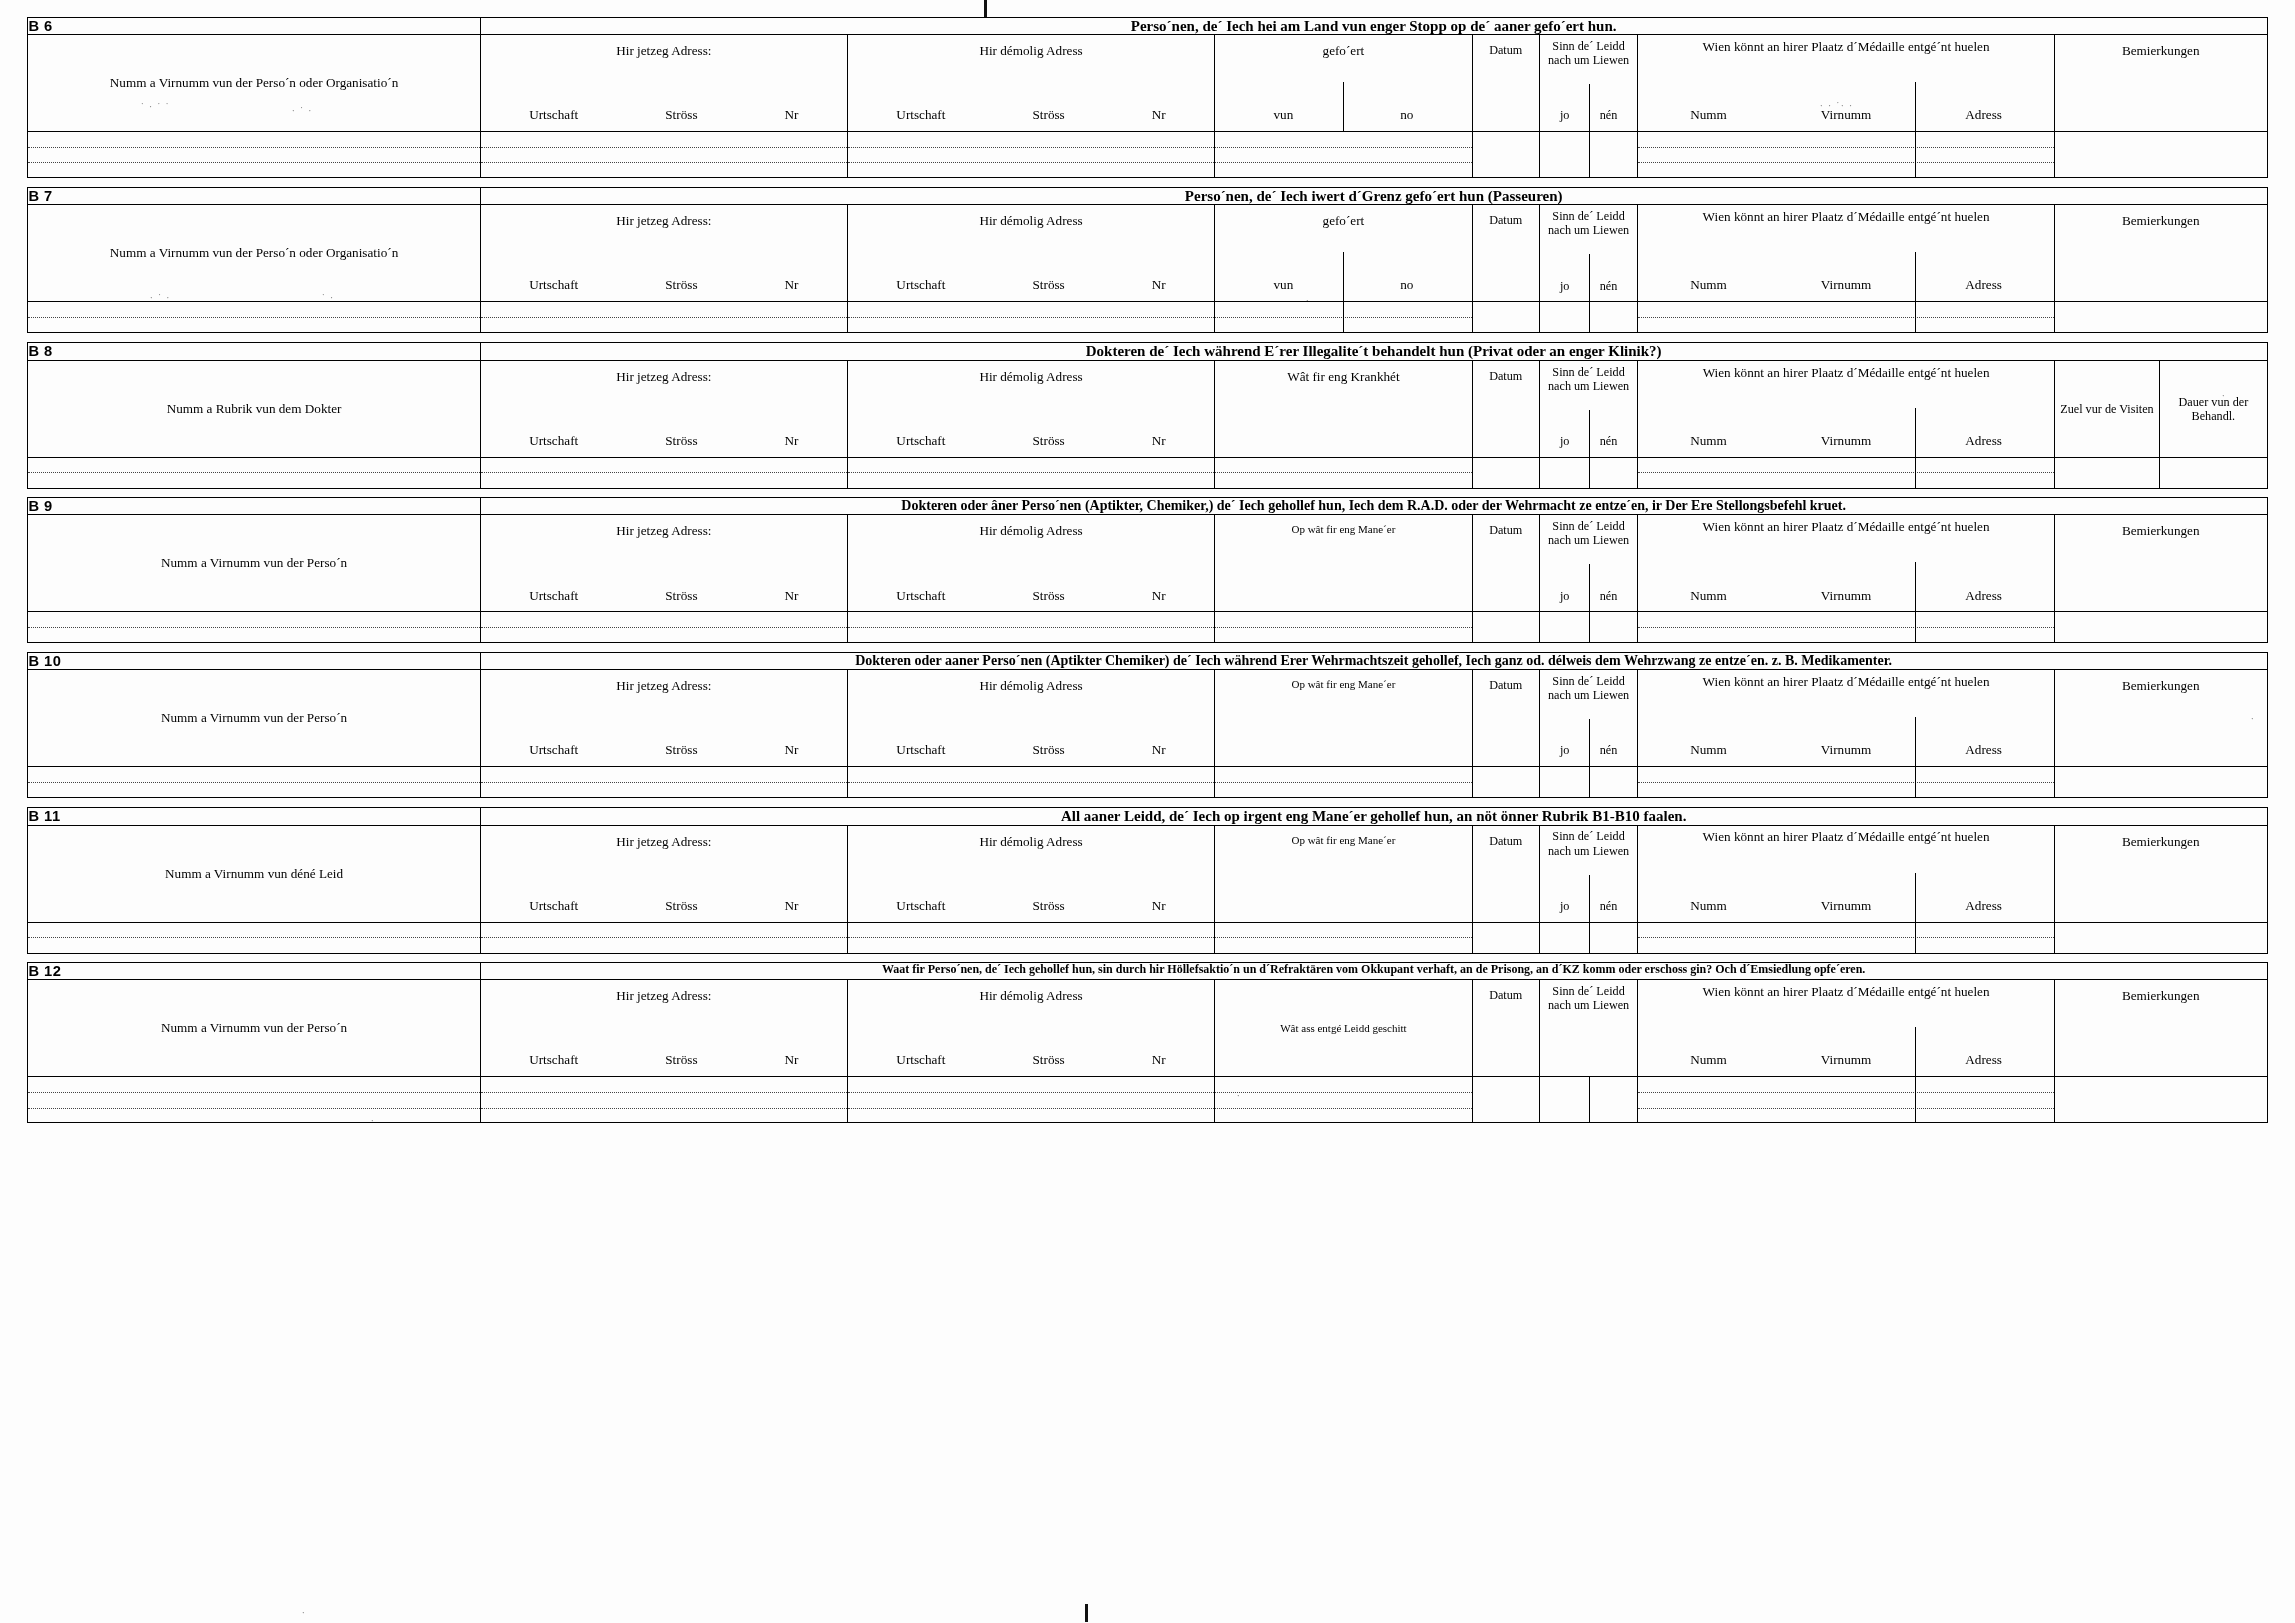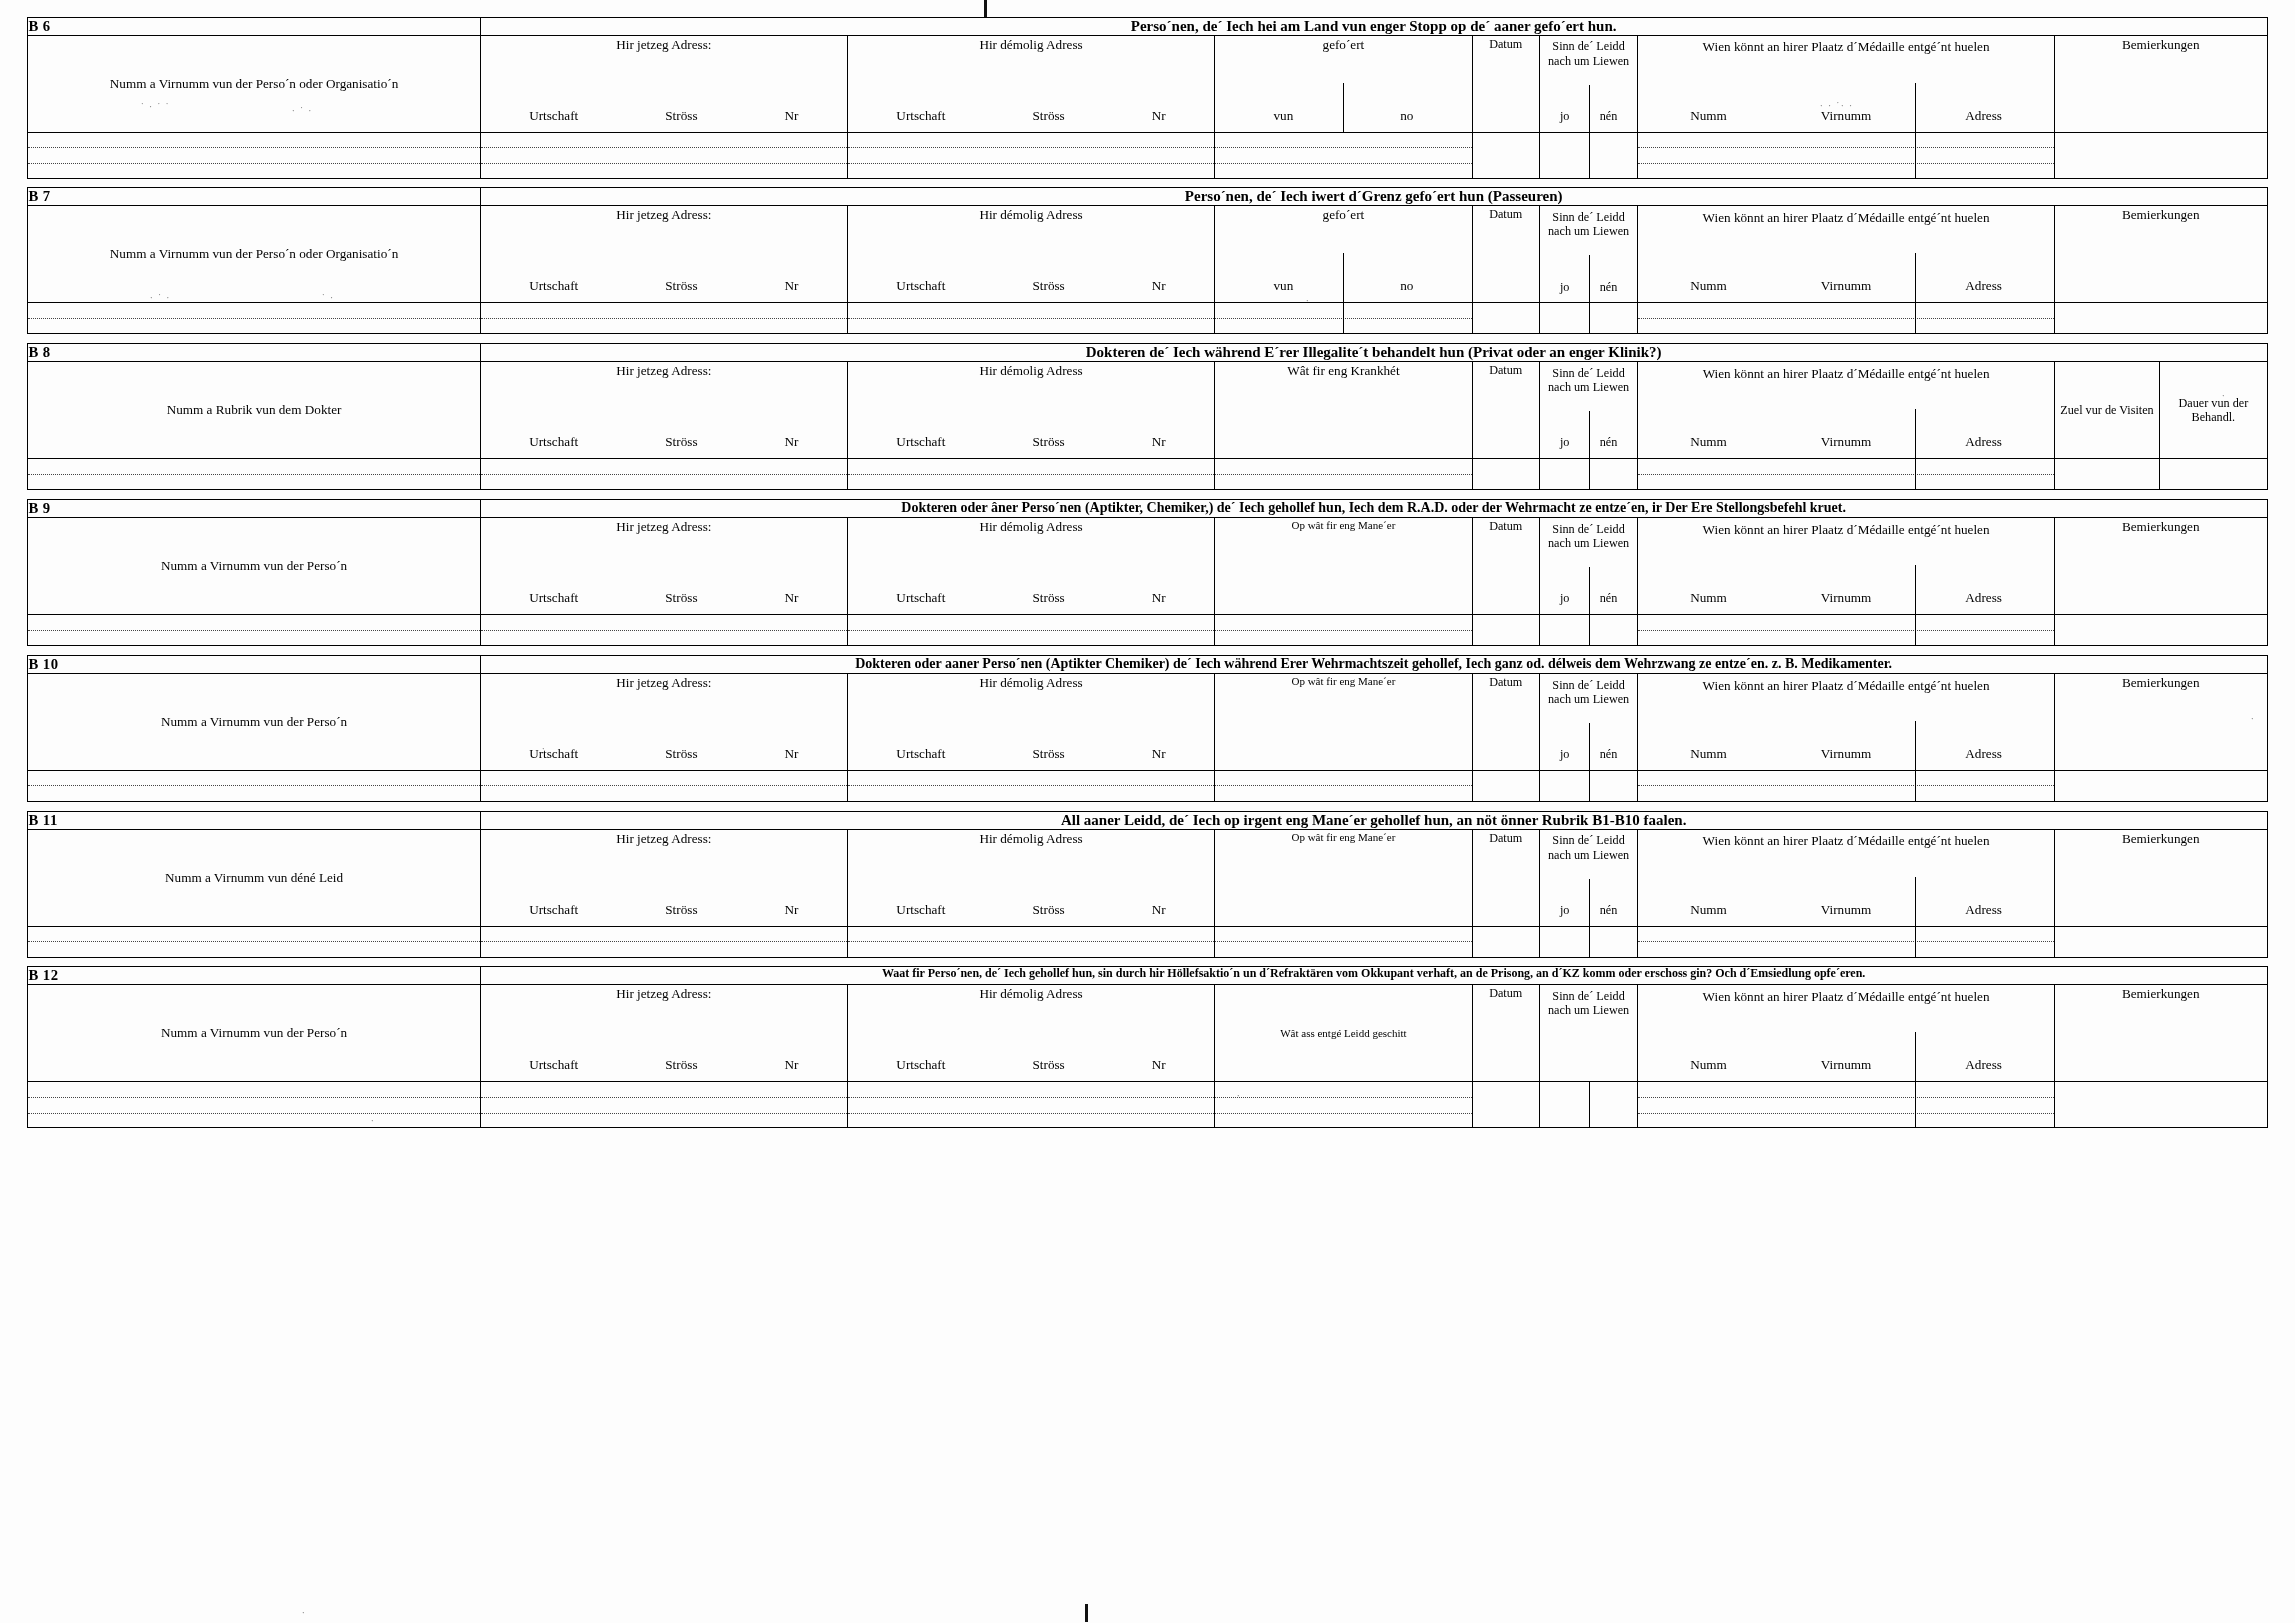--- a/index.html
+++ b/index.html
@@ -55,21 +55,21 @@
     padding: 0;
   }
   
   .sec-code {
     font-size: 14.7px;
     font-weight: bold;
     letter-spacing: 0.5px;
     padding: 3.9px 0 3.9px 10.8px;
     white-space: nowrap;
     border-right: 1px solid #000;
-    font-family: Liberation Serif, serif;
+    font-family: Liberation Sans, sans-serif;
   }
   .sec-title {
     font-size: 15px;
     font-weight: bold;
     padding: 3.9px 5.9px 3.9px 5.9px;
     text-align: center;
     line-height: 1.1;
     font-family: "Liberation Serif", serif;
   }
   .sec-title.long {
@@ -83,21 +83,21 @@
   .hdr {
     height: 96px;
     position: relative;
     text-align: center;
     font-size: 13.2px;
     line-height: 1.15;
   }
   .hdr .top {
     position: absolute;
     left: 0; right: 0;
-    top: 1px;
+    top: 8px;
     text-align: center;
     padding: 0 2.9px;
   }
   .hdr .top.two {
     top: 3.9px;
   }
   .hdr .sub {
     position: absolute;
     left: 0; right: 0;
     bottom: 8.8px;

